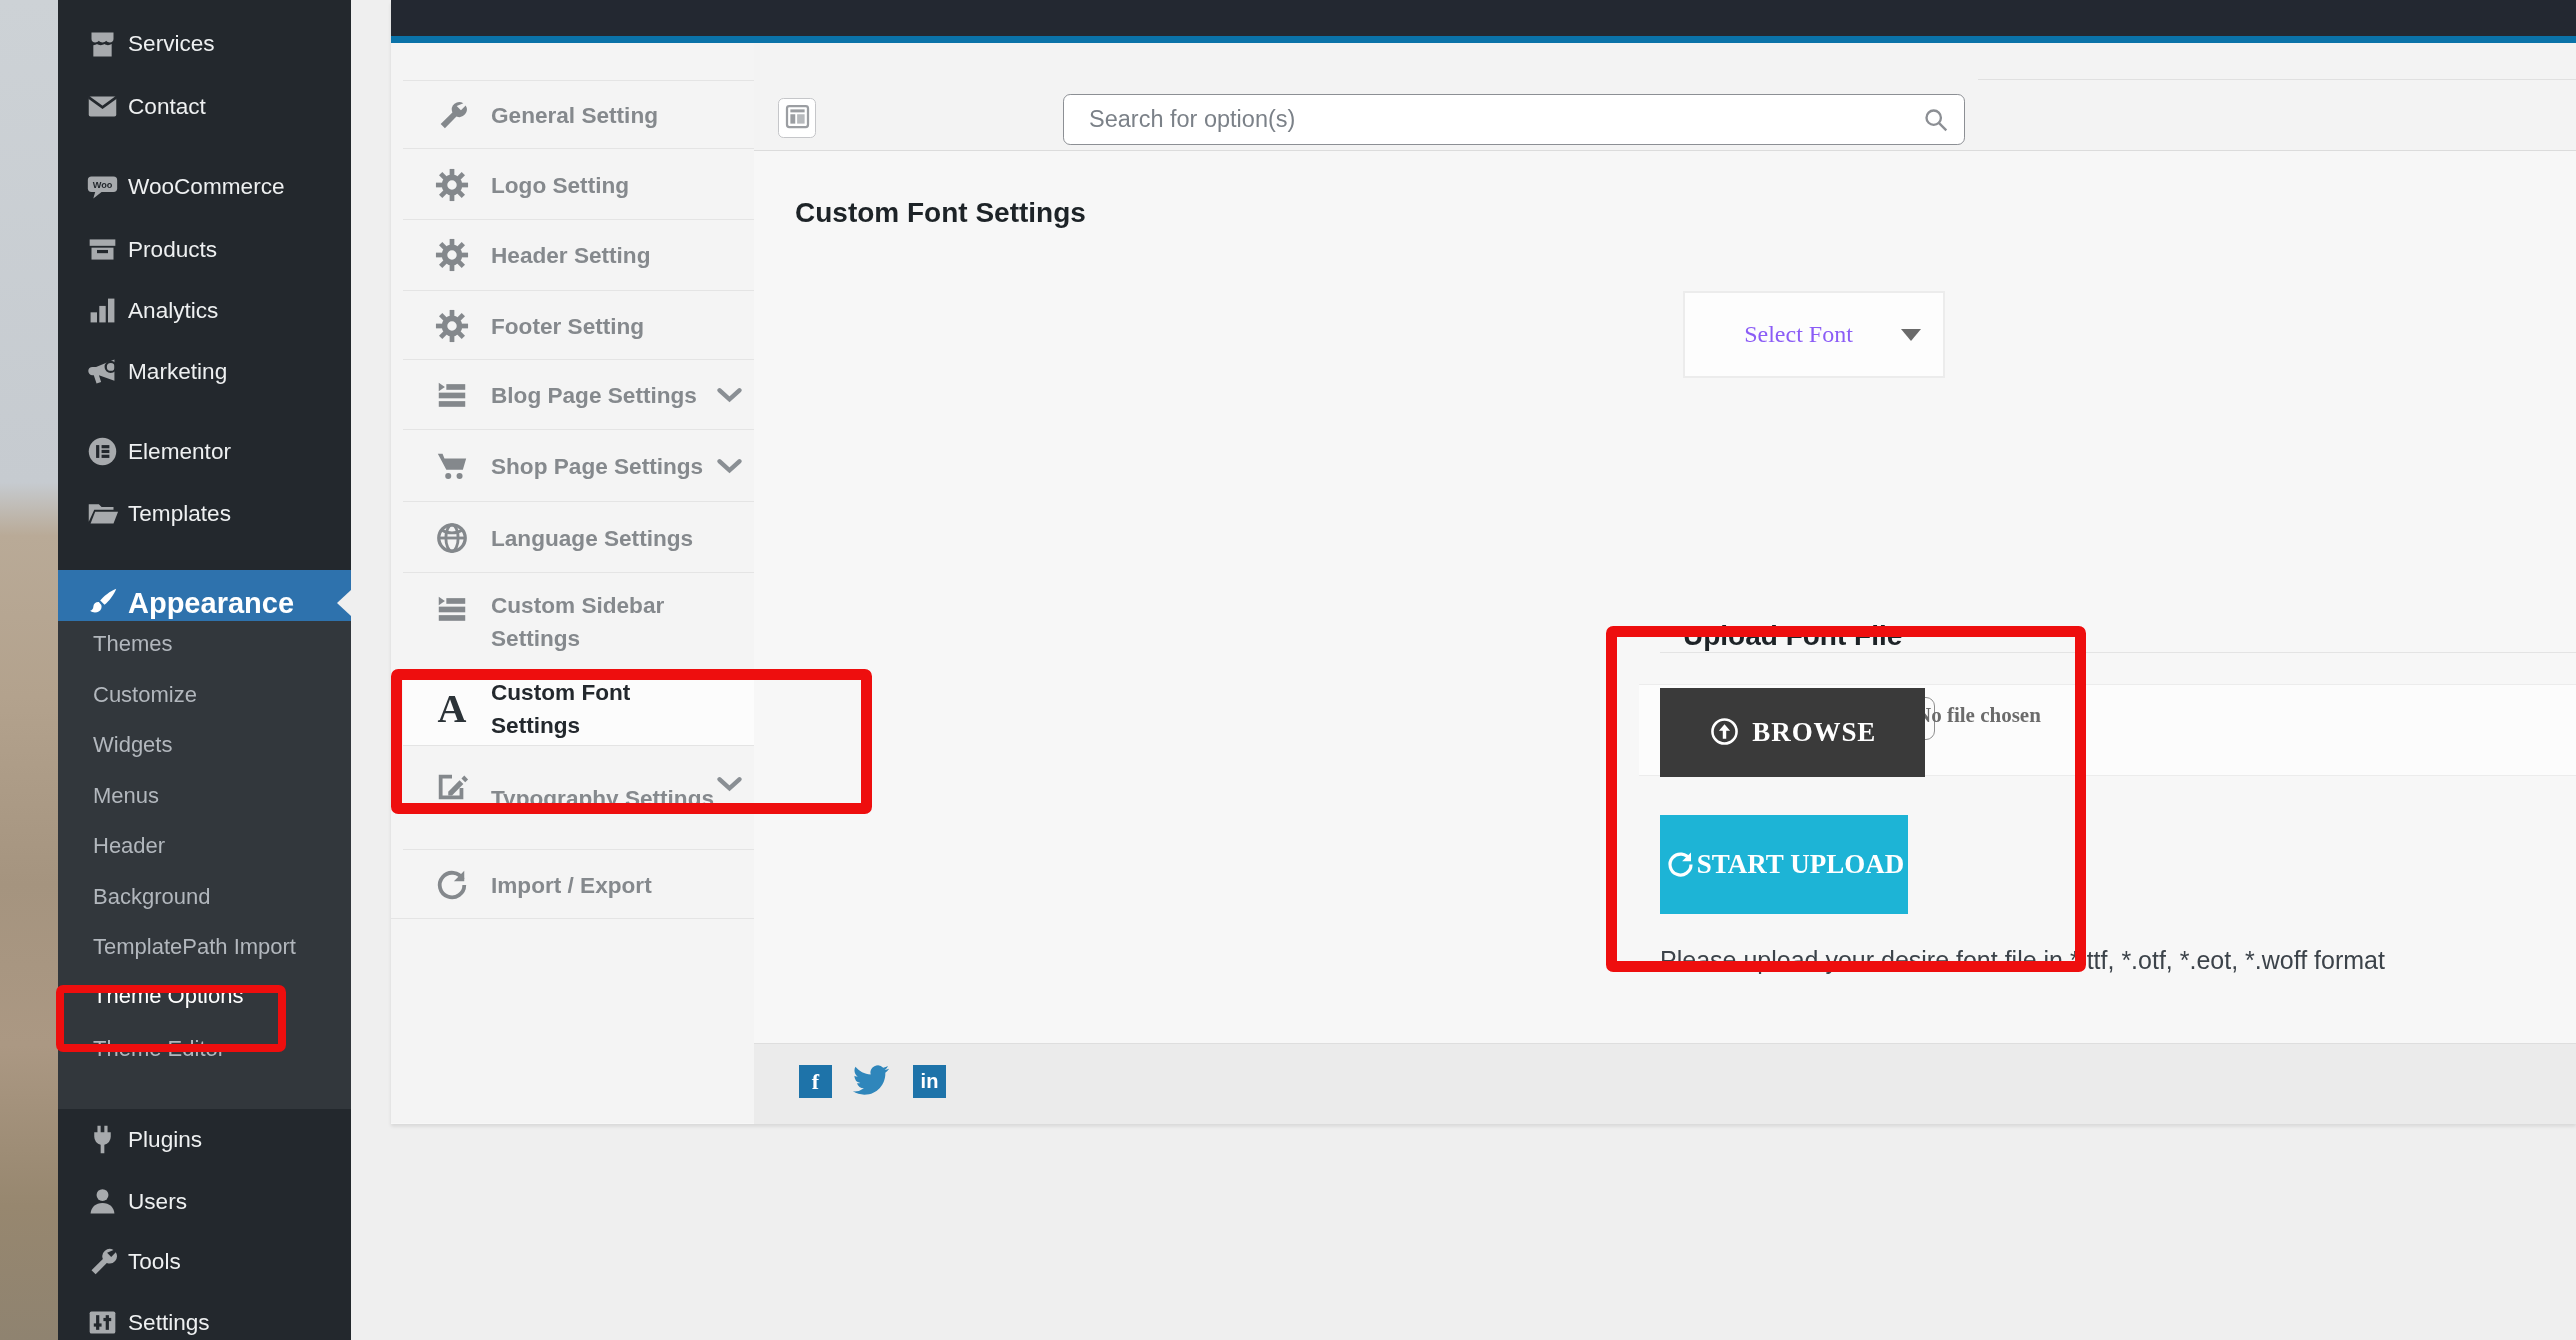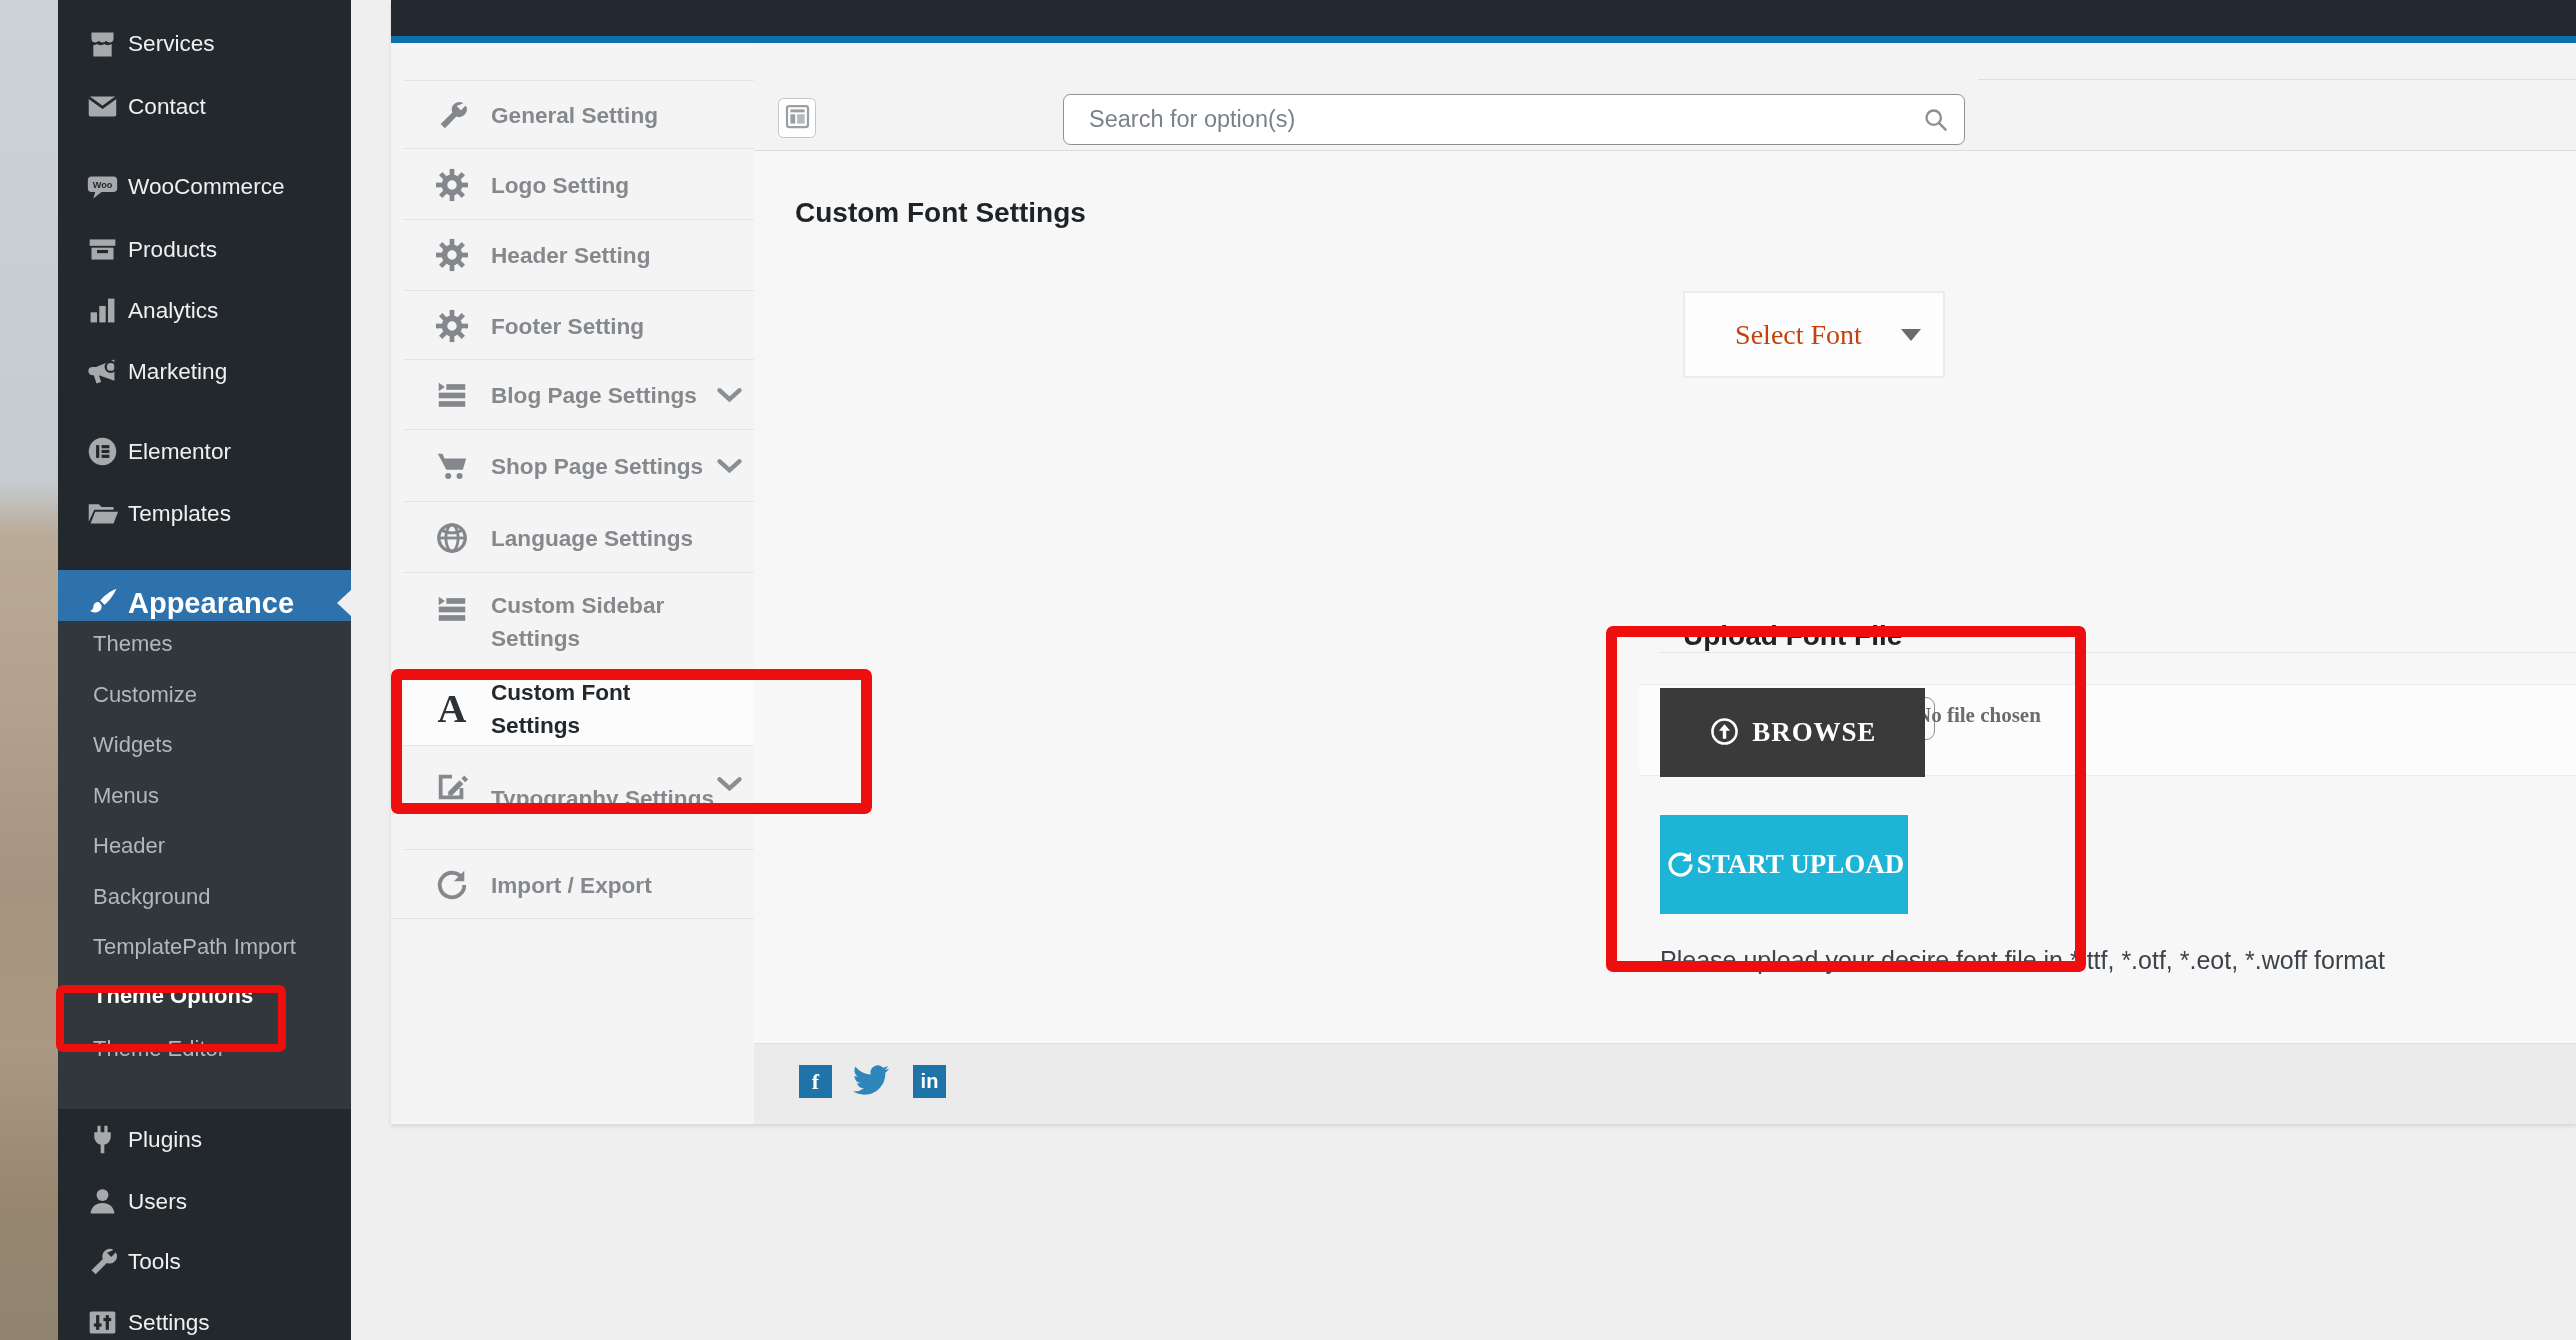--- a/index.html
+++ b/index.html
@@ -16,21 +16,21 @@
   .adm-item .ic{position:absolute;left:27px;top:50%;transform:translateY(-50%);width:34px;height:34px;
     display:flex;align-items:center;justify-content:center;}
   .adm-item .lb{position:absolute;left:70px;top:50%;transform:translateY(-50%);white-space:nowrap;}
   .adm-item svg{width:33px;height:33px;fill:#a7aaad;}
   .appearance{position:absolute;left:0;top:570px;width:100%;height:65px;background:#2e72ad;color:#fff;font-size:29px;font-weight:600;}
   .appearance svg{fill:#ffffff;}
   .app-arrow{position:absolute;right:0;top:50%;transform:translateY(-50%);width:0;height:0;
     border-top:13.5px solid transparent;border-bottom:13.5px solid transparent;border-right:14.5px solid #efefef;}
   .submenu{position:absolute;left:0;top:621px;width:100%;height:488px;background:#32373c;}
   .sub-item{position:absolute;left:35px;height:45px;display:flex;align-items:center;color:#b2b7bd;font-size:22px;white-space:nowrap;}
-  .sub-item.current{color:#ffffff;font-weight:700;}
+  .sub-item.current{color:#ffffff;font-weight:400;}
 
   
   .panel{position:absolute;left:391px;top:0;width:2185px;height:1124px;background:#f7f7f7;
          box-shadow:0 2.7px 3.6px rgba(0,0,0,.10);}
   .topbar{position:absolute;left:0;top:0;width:100%;height:36px;background:#232831;}
   .blueline{position:absolute;left:0;top:36px;width:100%;height:7.2px;background:#0a72a8;}
 
   
   .opts{position:absolute;left:0;top:43px;width:363px;height:1080px;background:#f4f4f4;border-right:0.9px solid #e2e2e2;}
   .opt-row{position:absolute;left:12px;width:100%;border-top:0.9px solid #e4e4e4;color:#85898d;font-weight:700;font-size:22.6px;}
@@ -56,21 +56,21 @@
   .search-input::placeholder{color:#7b8188;}
   .search-ic{position:absolute;right:16.3px;top:11.7px;width:27px;height:27px;}
 
   
   .main{position:absolute;left:363px;top:151px;width:1822px;height:892px;background:#f7f7f7;}
   .row-band{position:absolute;left:885px;top:533px;width:937px;height:90px;background:#fcfcfc;
     border-top:0.9px solid #ececec;border-bottom:0.9px solid #ececec;}
   .page-title{position:absolute;left:41px;top:27px;font-size:28px;font-weight:700;color:#1d2327;}
   .font-select{position:absolute;left:929px;top:140px;width:262px;height:87px;background:#fdfdfd;border:2.7px solid #ececec;
     box-sizing:border-box;display:flex;align-items:center;justify-content:center;cursor:pointer;}
-  .font-select .val{font-family:"Liberation Serif",serif;font-size:28px;color:#c2410c;margin-right:31px;}
+  .font-select .val{font-family:"Liberation Serif",serif;font-size:24px;color:#8b5cf6;margin-right:31px;}
   .font-select .tri{position:absolute;right:22px;top:50%;transform:translateY(-50%);width:0;height:0;
     border-left:10px solid transparent;border-right:10px solid transparent;border-top:12.6px solid #6a6a6a;}
   .upload-heading{position:absolute;left:929px;top:446px;font-size:28px;font-weight:700;color:#1d2327;}
   .upload-hr{position:absolute;left:906px;top:501px;width:916px;height:0;border-top:1.8px solid #e4e4e4;}
   .choose-outline{position:absolute;left:1080px;top:546px;width:101px;height:43px;border:1.8px solid #8f8f8f;border-radius:9px;
     box-sizing:border-box;background:transparent;}
   .browse-btn{position:absolute;left:906px;top:537px;width:265px;height:89px;background:#3a3a3a;border:none;cursor:pointer;
     display:flex;align-items:center;justify-content:center;gap:12.6px;}
   .browse-btn .blb{color:#fff;font-family:"Liberation Serif",serif;font-weight:700;font-size:27px;letter-spacing:0.9px;}
   .no-file{position:absolute;left:1162px;top:552px;font-family:"Liberation Serif",serif;font-weight:600;font-size:21px;color:#6b6b6b;white-space:nowrap;}

